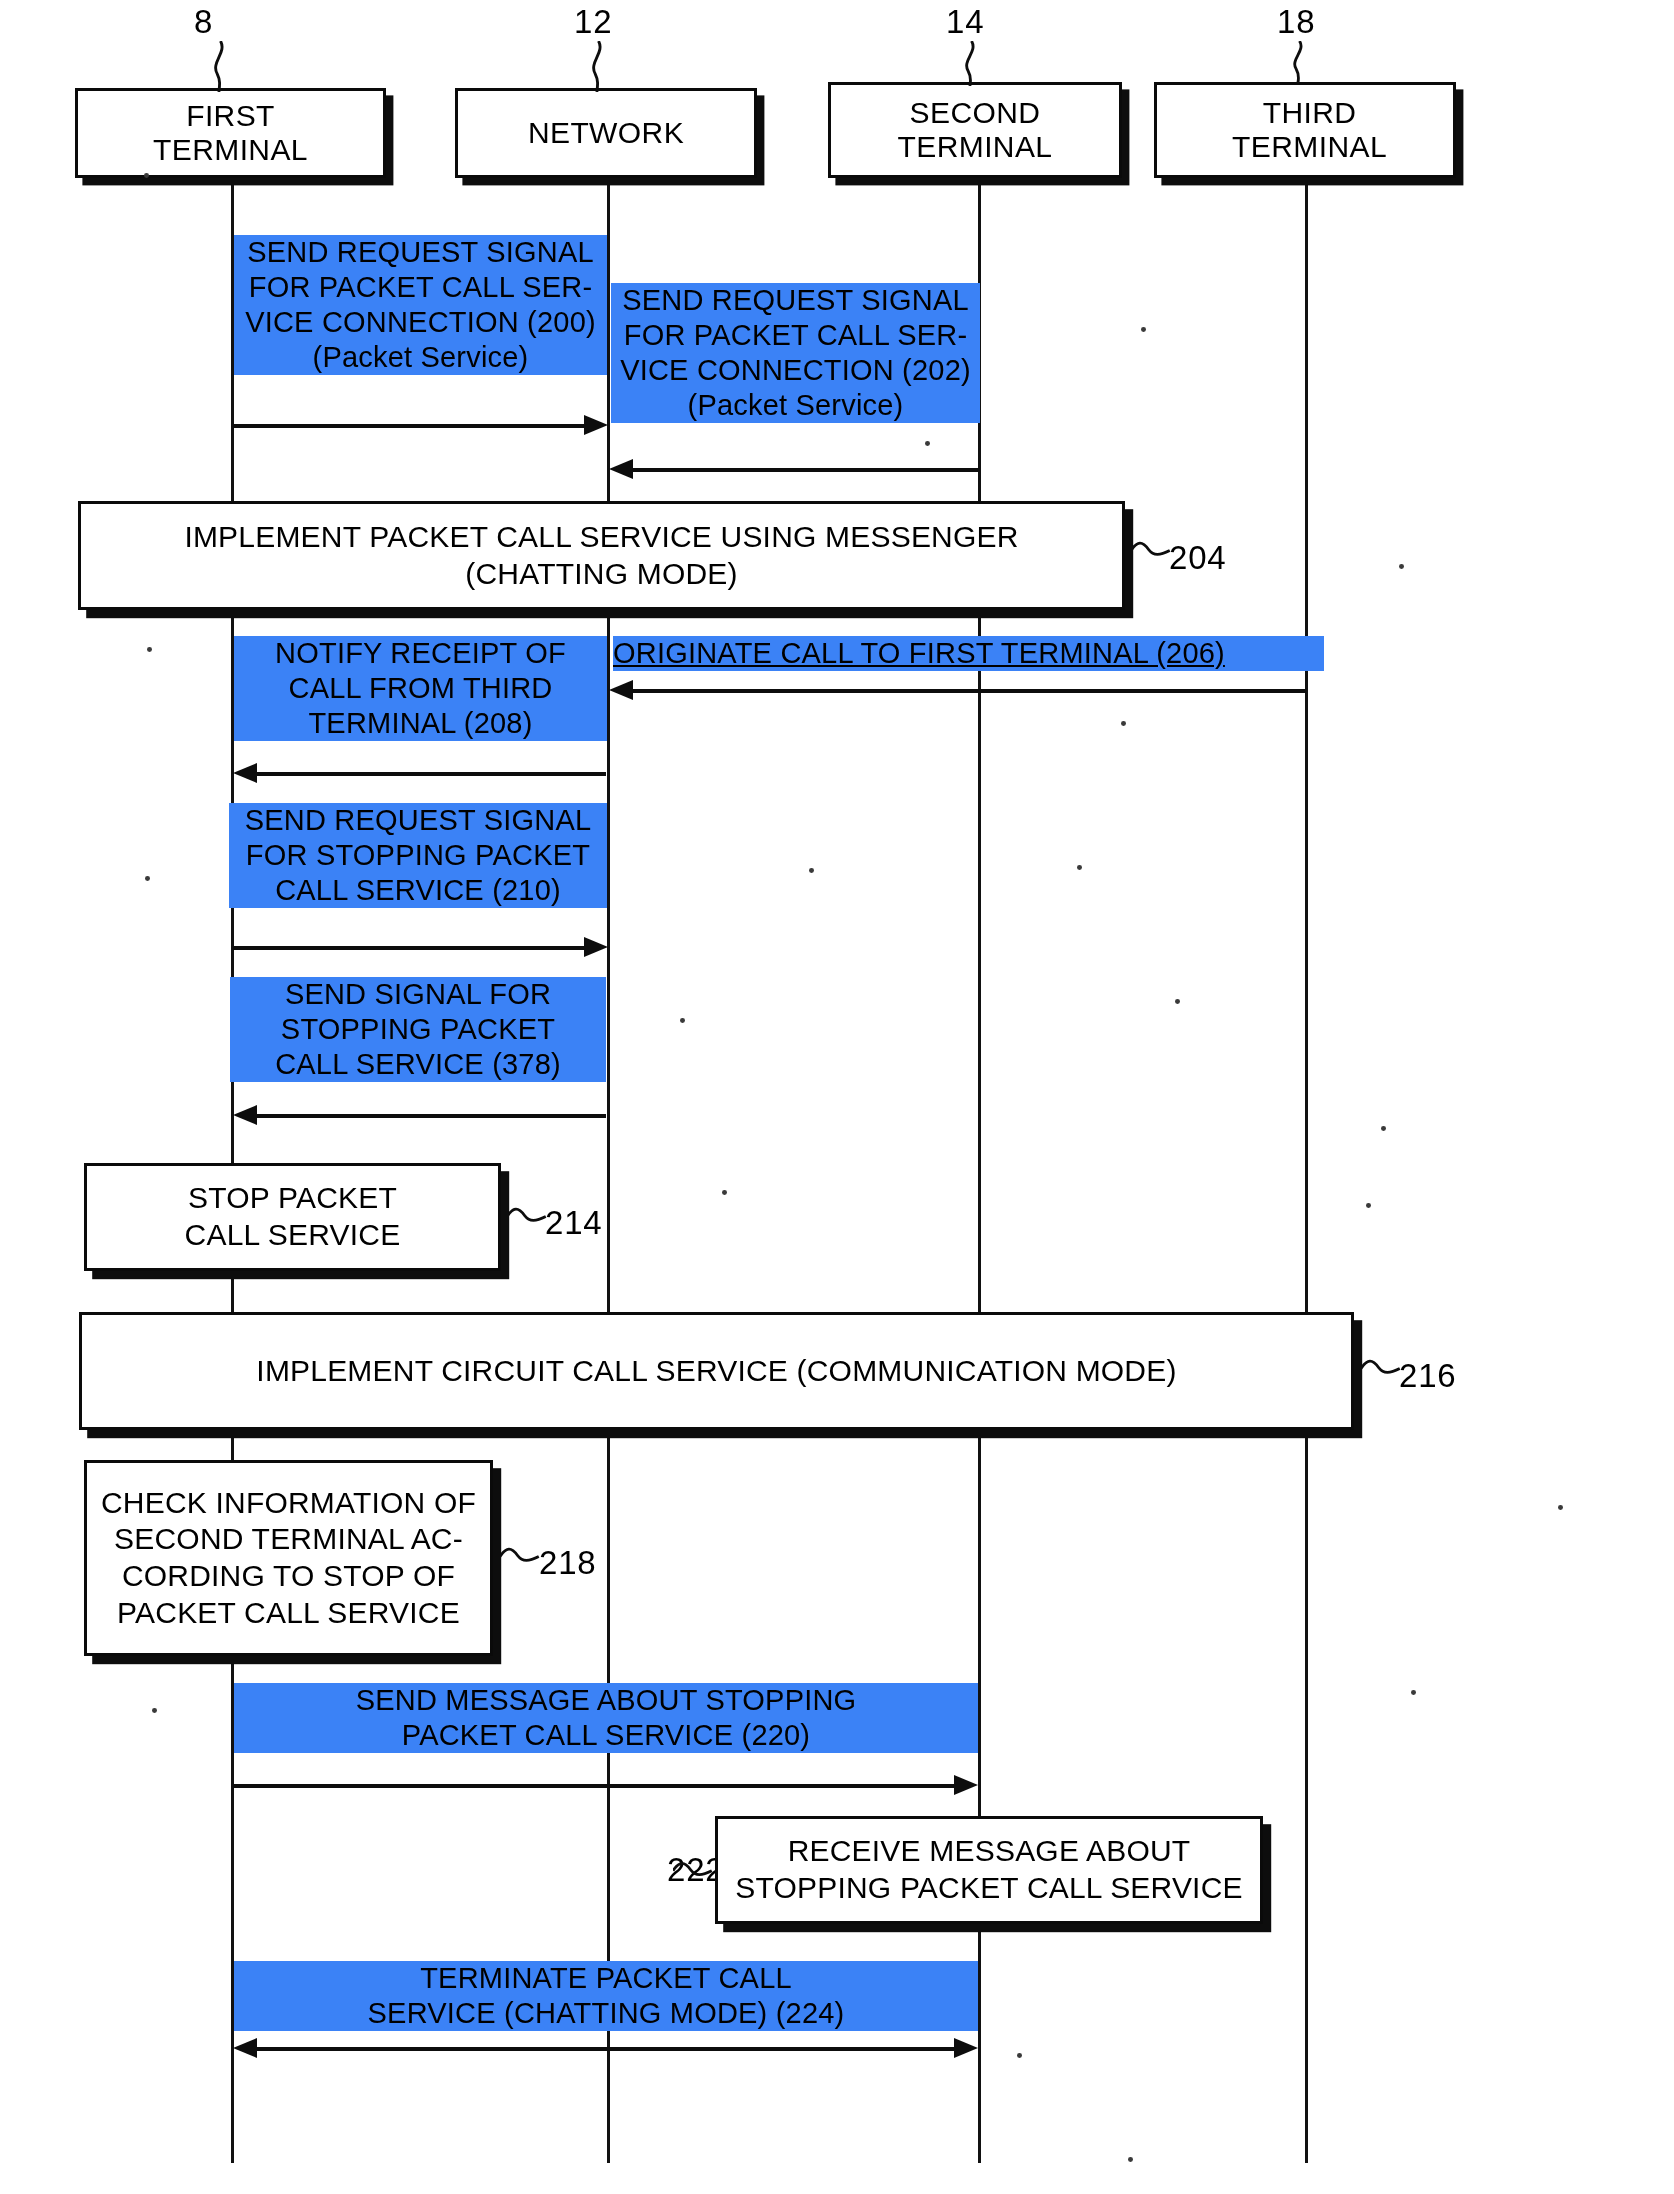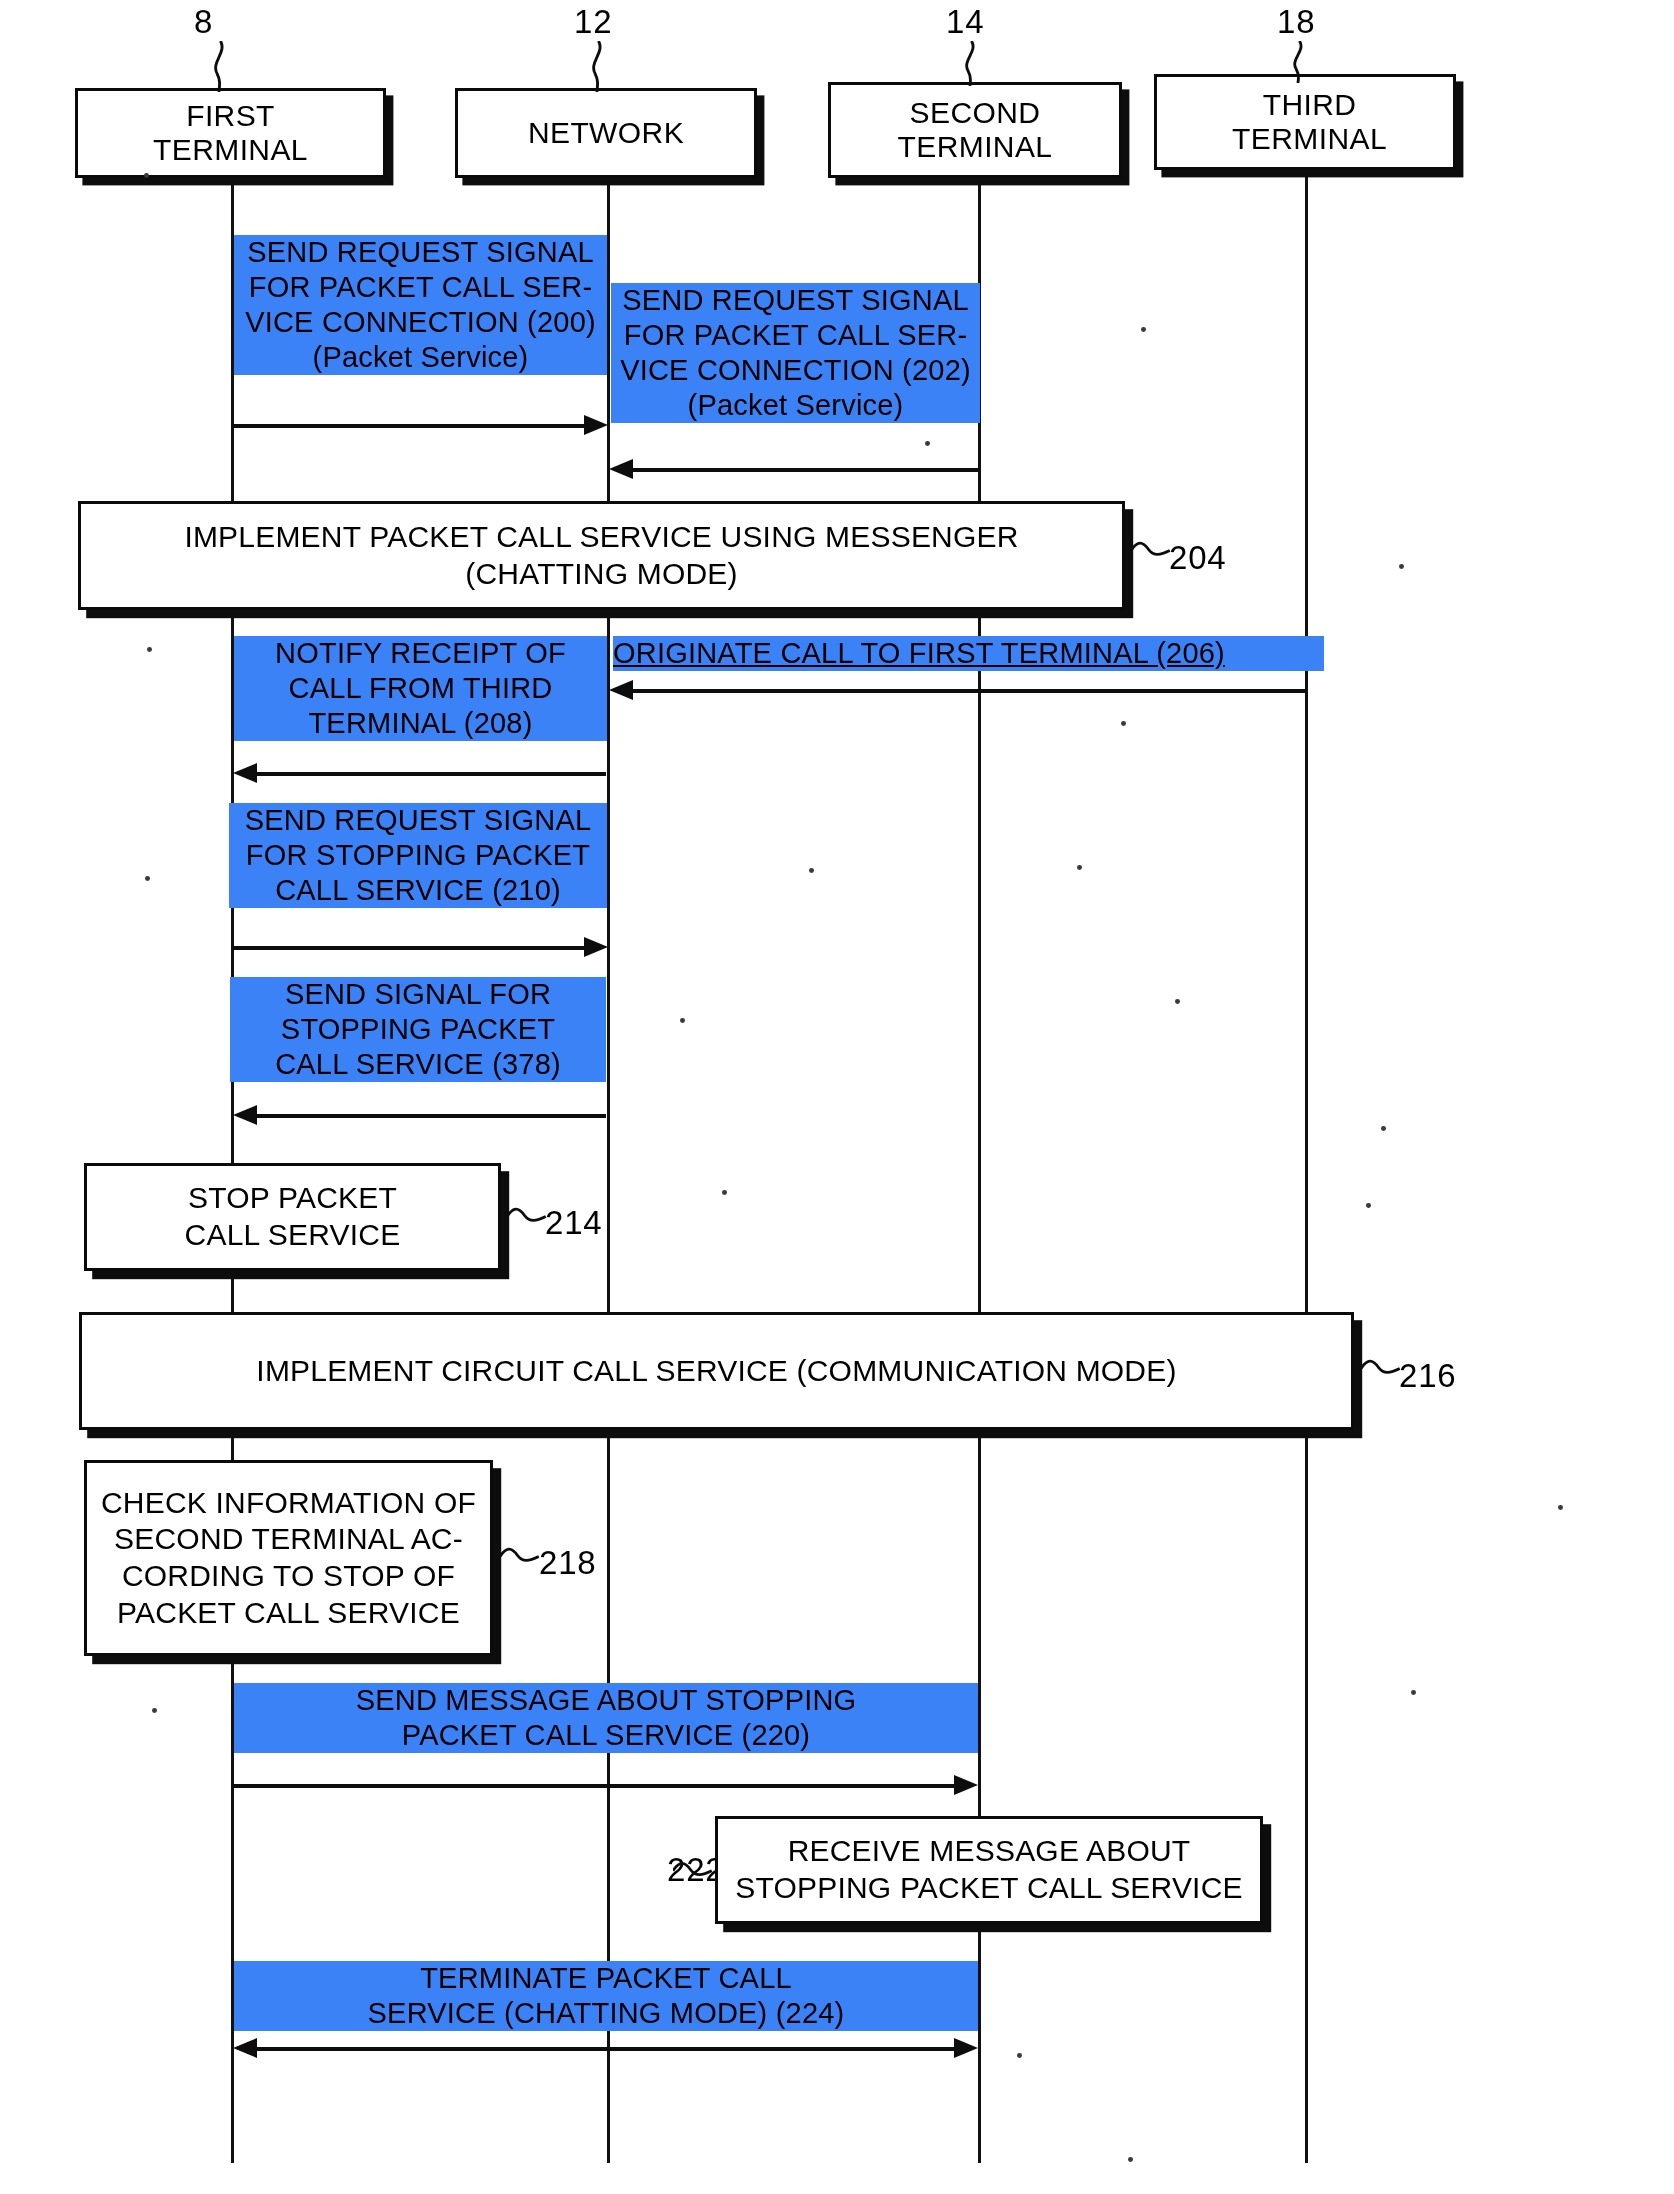--- a/index.html
+++ b/index.html
@@ -144,21 +144,21 @@
 
   <div class="actor-box" style="left:828px; top:82px; width:294px; height:96px;">
     <span class="actor-label">SECOND
 TERMINAL</span>
   </div>
   <div class="ref-num" style="left:946px; top:4.9px;">14</div>
   <svg class="squiggle" style="left:955px; top:41px;" width="33" height="45" viewBox="0 0 40 55">
     <path d="M20 0 C28 13, 8 24, 16 37 C20 44, 19 50, 18 55" fill="none" stroke="#0d0d0d" stroke-width="3.5"></path>
   </svg>
 
-  <div class="actor-box" style="left:1154px; top:74px; width:302px; height:96px;padding-left:14px;">
+  <div class="actor-box" style="left:1154px; top:82px; width:302px; height:96px;padding-left:14px;">
     <span class="actor-label">THIRD
 TERMINAL</span>
   </div>
   <div class="ref-num" style="left:1277px; top:4.9px;">18</div>
   <svg class="squiggle" style="left:1283px; top:41px;" width="33" height="42" viewBox="0 0 40 52">
     <path d="M20 0 C28 12, 8 23, 16 35 C20 42, 19 47, 18 52" fill="none" stroke="#0d0d0d" stroke-width="3.5"></path>
   </svg>
 
   <div class="msg-label" style="left:234px; top:235px; width:373px;">SEND REQUEST SIGNAL
 FOR PACKET CALL SER-

